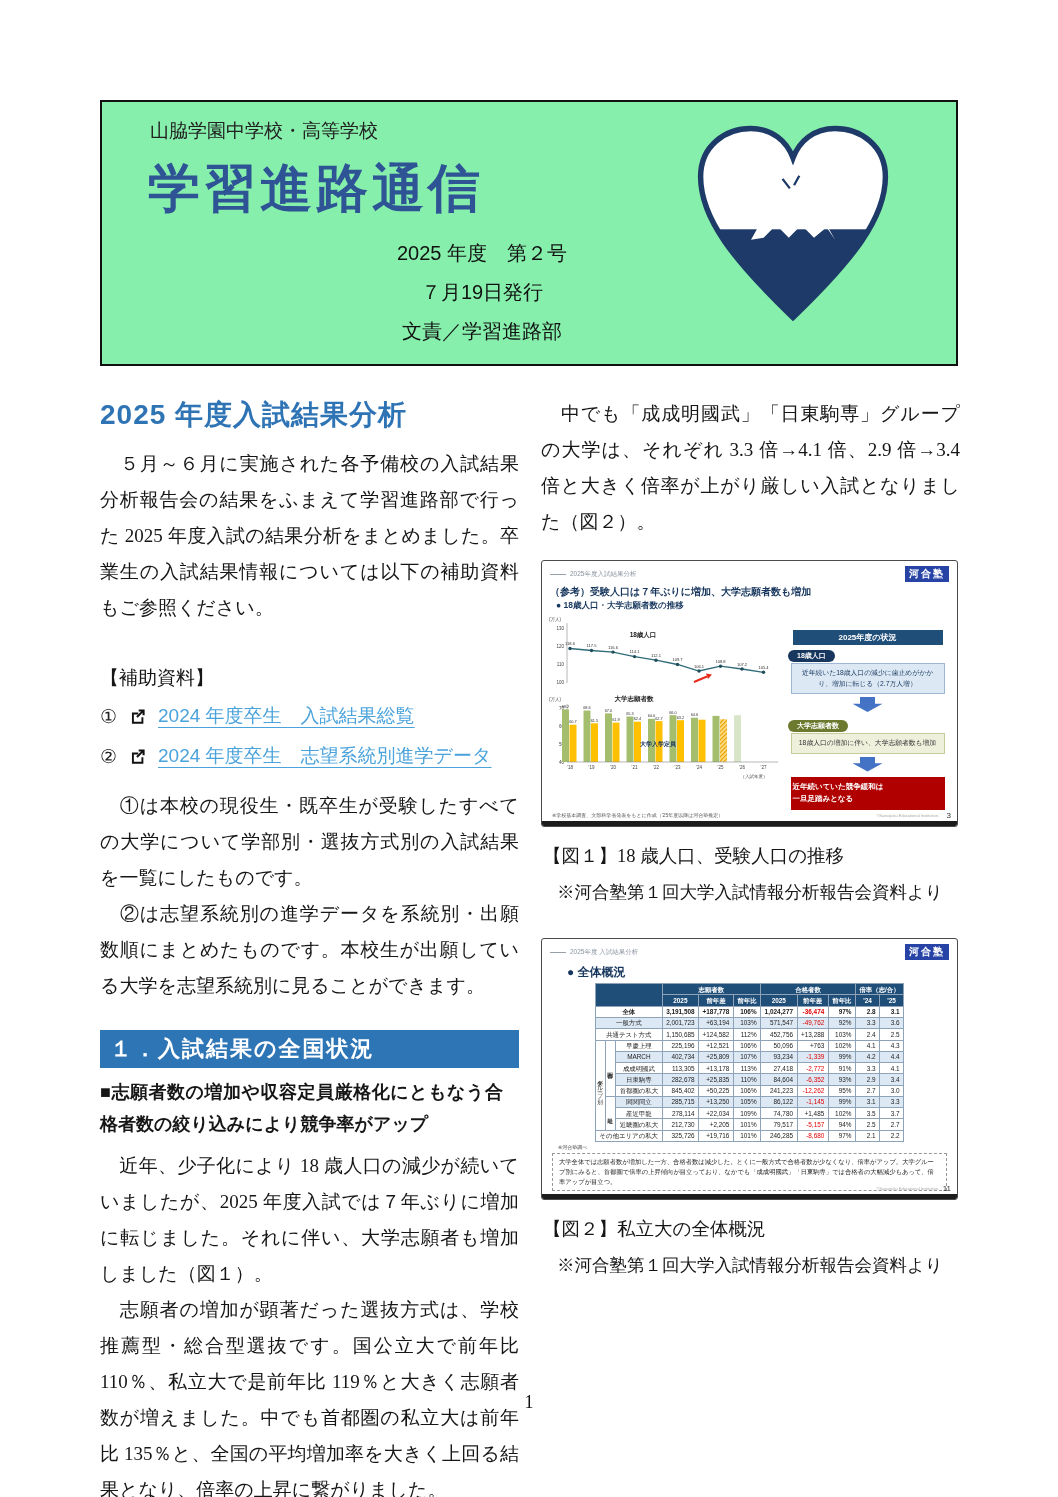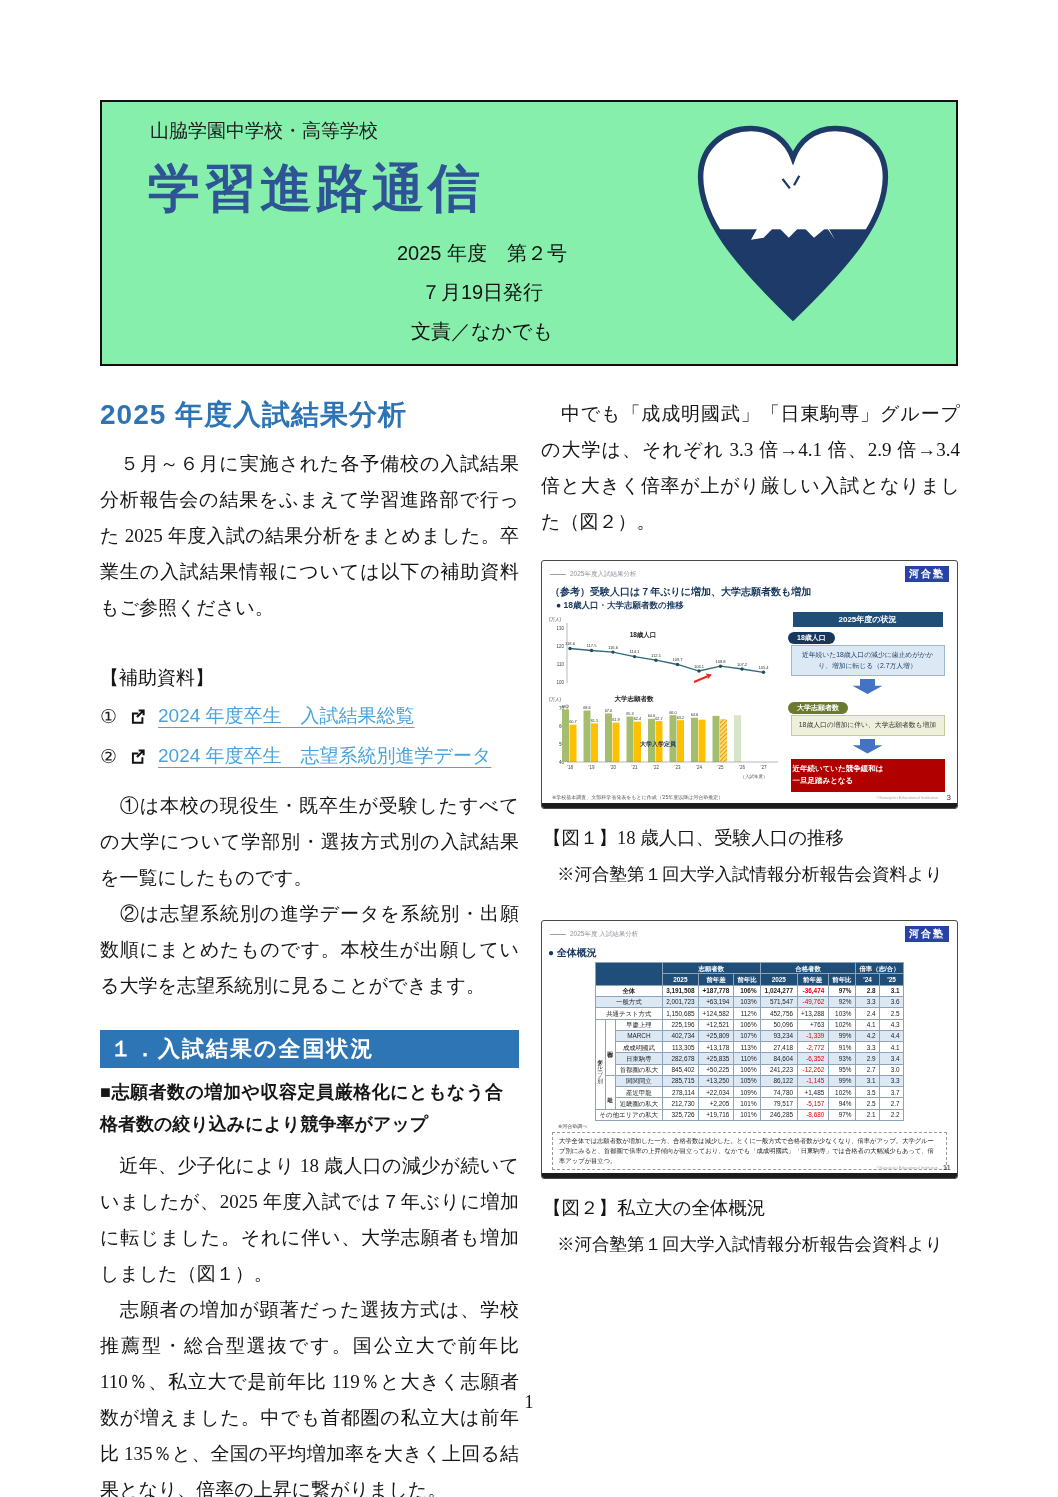--- a/index.html
+++ b/index.html
@@ -39,39 +39,39 @@
   .slide-bottombar{height:5px;background:#1c1c1c;margin-top:3px;}
   .slide-top{display:flex;justify-content:space-between;align-items:center;padding:5px 8px 1px 8px;}
   .slide-label-wrap{display:flex;align-items:center;gap:4px;}
   .dash{width:16px;border-top:1px solid #9aa0a8;}
   .slide-label{font-size:6.5px;color:#8b93a0;}
   .kawai-logo{background:#2743A6;color:#fff;font-weight:bold;font-size:10px;letter-spacing:2px;padding:1px 4px;}
   .fig1-title{font-size:10px;font-weight:bold;color:#17365D;padding:2px 8px 0 8px;}
   .fig1-bullet{font-size:8.5px;font-weight:bold;color:#17365D;padding:1px 0 0 14px;}
   .fig1-body{display:flex;padding:0 4px 0 4px;}
   #fig1-chart{width:240px;height:178px;flex:none;}
-  .fig1-panel{width:163px;display:flex;flex-direction:column;align-items:center;margin-top:0;}
+  .fig1-panel{width:163px;display:flex;flex-direction:column;align-items:center;margin-top:18px;}
   .panel-header{width:150px;background:#1F4E79;color:#fff;font-size:8px;font-weight:bold;text-align:center;padding:2px 0;}
   .pill{align-self:flex-start;margin:5px 0 1px 2px;background:#17375E;color:#fff;font-size:7px;font-weight:bold;
         border-radius:8px;padding:1px 9px;}
   .pill.olive{background:#6B7A2F;}
   .panel-box{width:142px;background:#DCE9F5;border:1px solid #9CB8D4;color:#17365D;font-size:6.8px;
              line-height:1.55;text-align:center;padding:4px 5px;}
   .panel-box.beige{background:#EEF0DC;border-color:#C6CC98;color:#333;}
   .arrow-down{width:30px;height:15px;background:#4472C4;margin:3px 0;
               clip-path:polygon(25% 0,75% 0,75% 45%,100% 45%,50% 100%,0 45%,25% 45%);}
   .alert-box{width:150px;background:#B00000;color:#fff;font-size:7.5px;font-weight:bold;line-height:1.7;
              text-align:left;padding:4px 2px;margin-top:2px;}
   .fig-footnote{font-size:5px;color:#555;padding:2px 0 0 10px;}
   .fig-copy{position:absolute;right:18px;bottom:8px;font-size:4px;color:#aaa;}
   .fig-page{position:absolute;right:6px;bottom:6px;font-size:8px;color:#333;}
 
   .fig2-title-row{border-bottom:1.5px solid #17365D;margin:0 6px;padding:1px 2px 2px 2px;}
   .fig2-title{font-size:9.5px;font-weight:bold;color:#17365D;}
-  .fig2-bullet{font-size:10px;font-weight:bold;color:#17365D;margin:3px 0 2px 6px;}
+  .fig2-bullet{font-size:12px;font-weight:bold;color:#17365D;margin:3px 0 2px 25px;}
   #fig2-table{display:flex;justify-content:center;}
   #fig2-table table{border-collapse:collapse;font-size:6.4px;color:#222;}
   #fig2-table th,#fig2-table td{border:0.8px solid #8fa3b8;padding:0.5px 3.5px;text-align:right;
                                 white-space:nowrap;line-height:1.45;}
   #fig2-table th{background:#1F4E79;color:#fff;text-align:center;font-weight:bold;}
   #fig2-table td.lbl{text-align:center;}
   #fig2-table td.vert{writing-mode:vertical-rl;text-orientation:upright;text-align:center;padding:1px 0.5px;
                       font-size:5.6px;letter-spacing:0;background:#fff;}
   #fig2-table tr.shade td{background:#DCE9F5;}
   #fig2-table tr.shade td.vert{background:#fff;}
@@ -89,21 +89,21 @@
 <body>
 
 <div class="page">
 
   <div class="masthead">
     <div class="school">山脇学園中学校・高等学校</div>
     <div class="nl-title">学習進路通信</div>
     <div class="issue-block">
       <div>2025 年度　第２号</div>
       <div>７月19日発行</div>
-      <div>文責／なかでも</div>
+      <div>文責／学習進路部</div>
     </div>
     <div class="logo-wrap">
       <svg viewBox="0 0 100 100" width="210" height="218">
         <defs>
             <clipPath id="hclip">
           <path d="M50,95 C22,68 6,48 6,28 C6,13 18,5 30,5 C40,5 47,11 50,19 C53,11 60,5 70,5 C82,5 94,13 94,28 C94,48 78,68 50,95 Z"></path>
         </clipPath>
           </defs>
         <path d="M50,95 C22,68 6,48 6,28 C6,13 18,5 30,5 C40,5 47,11 50,19 C53,11 60,5 70,5 C82,5 94,13 94,28 C94,48 78,68 50,95 Z" fill="#ffffff" stroke="#1E3A68" stroke-width="2.6"></path>
         <g clip-path="url(#hclip)">

